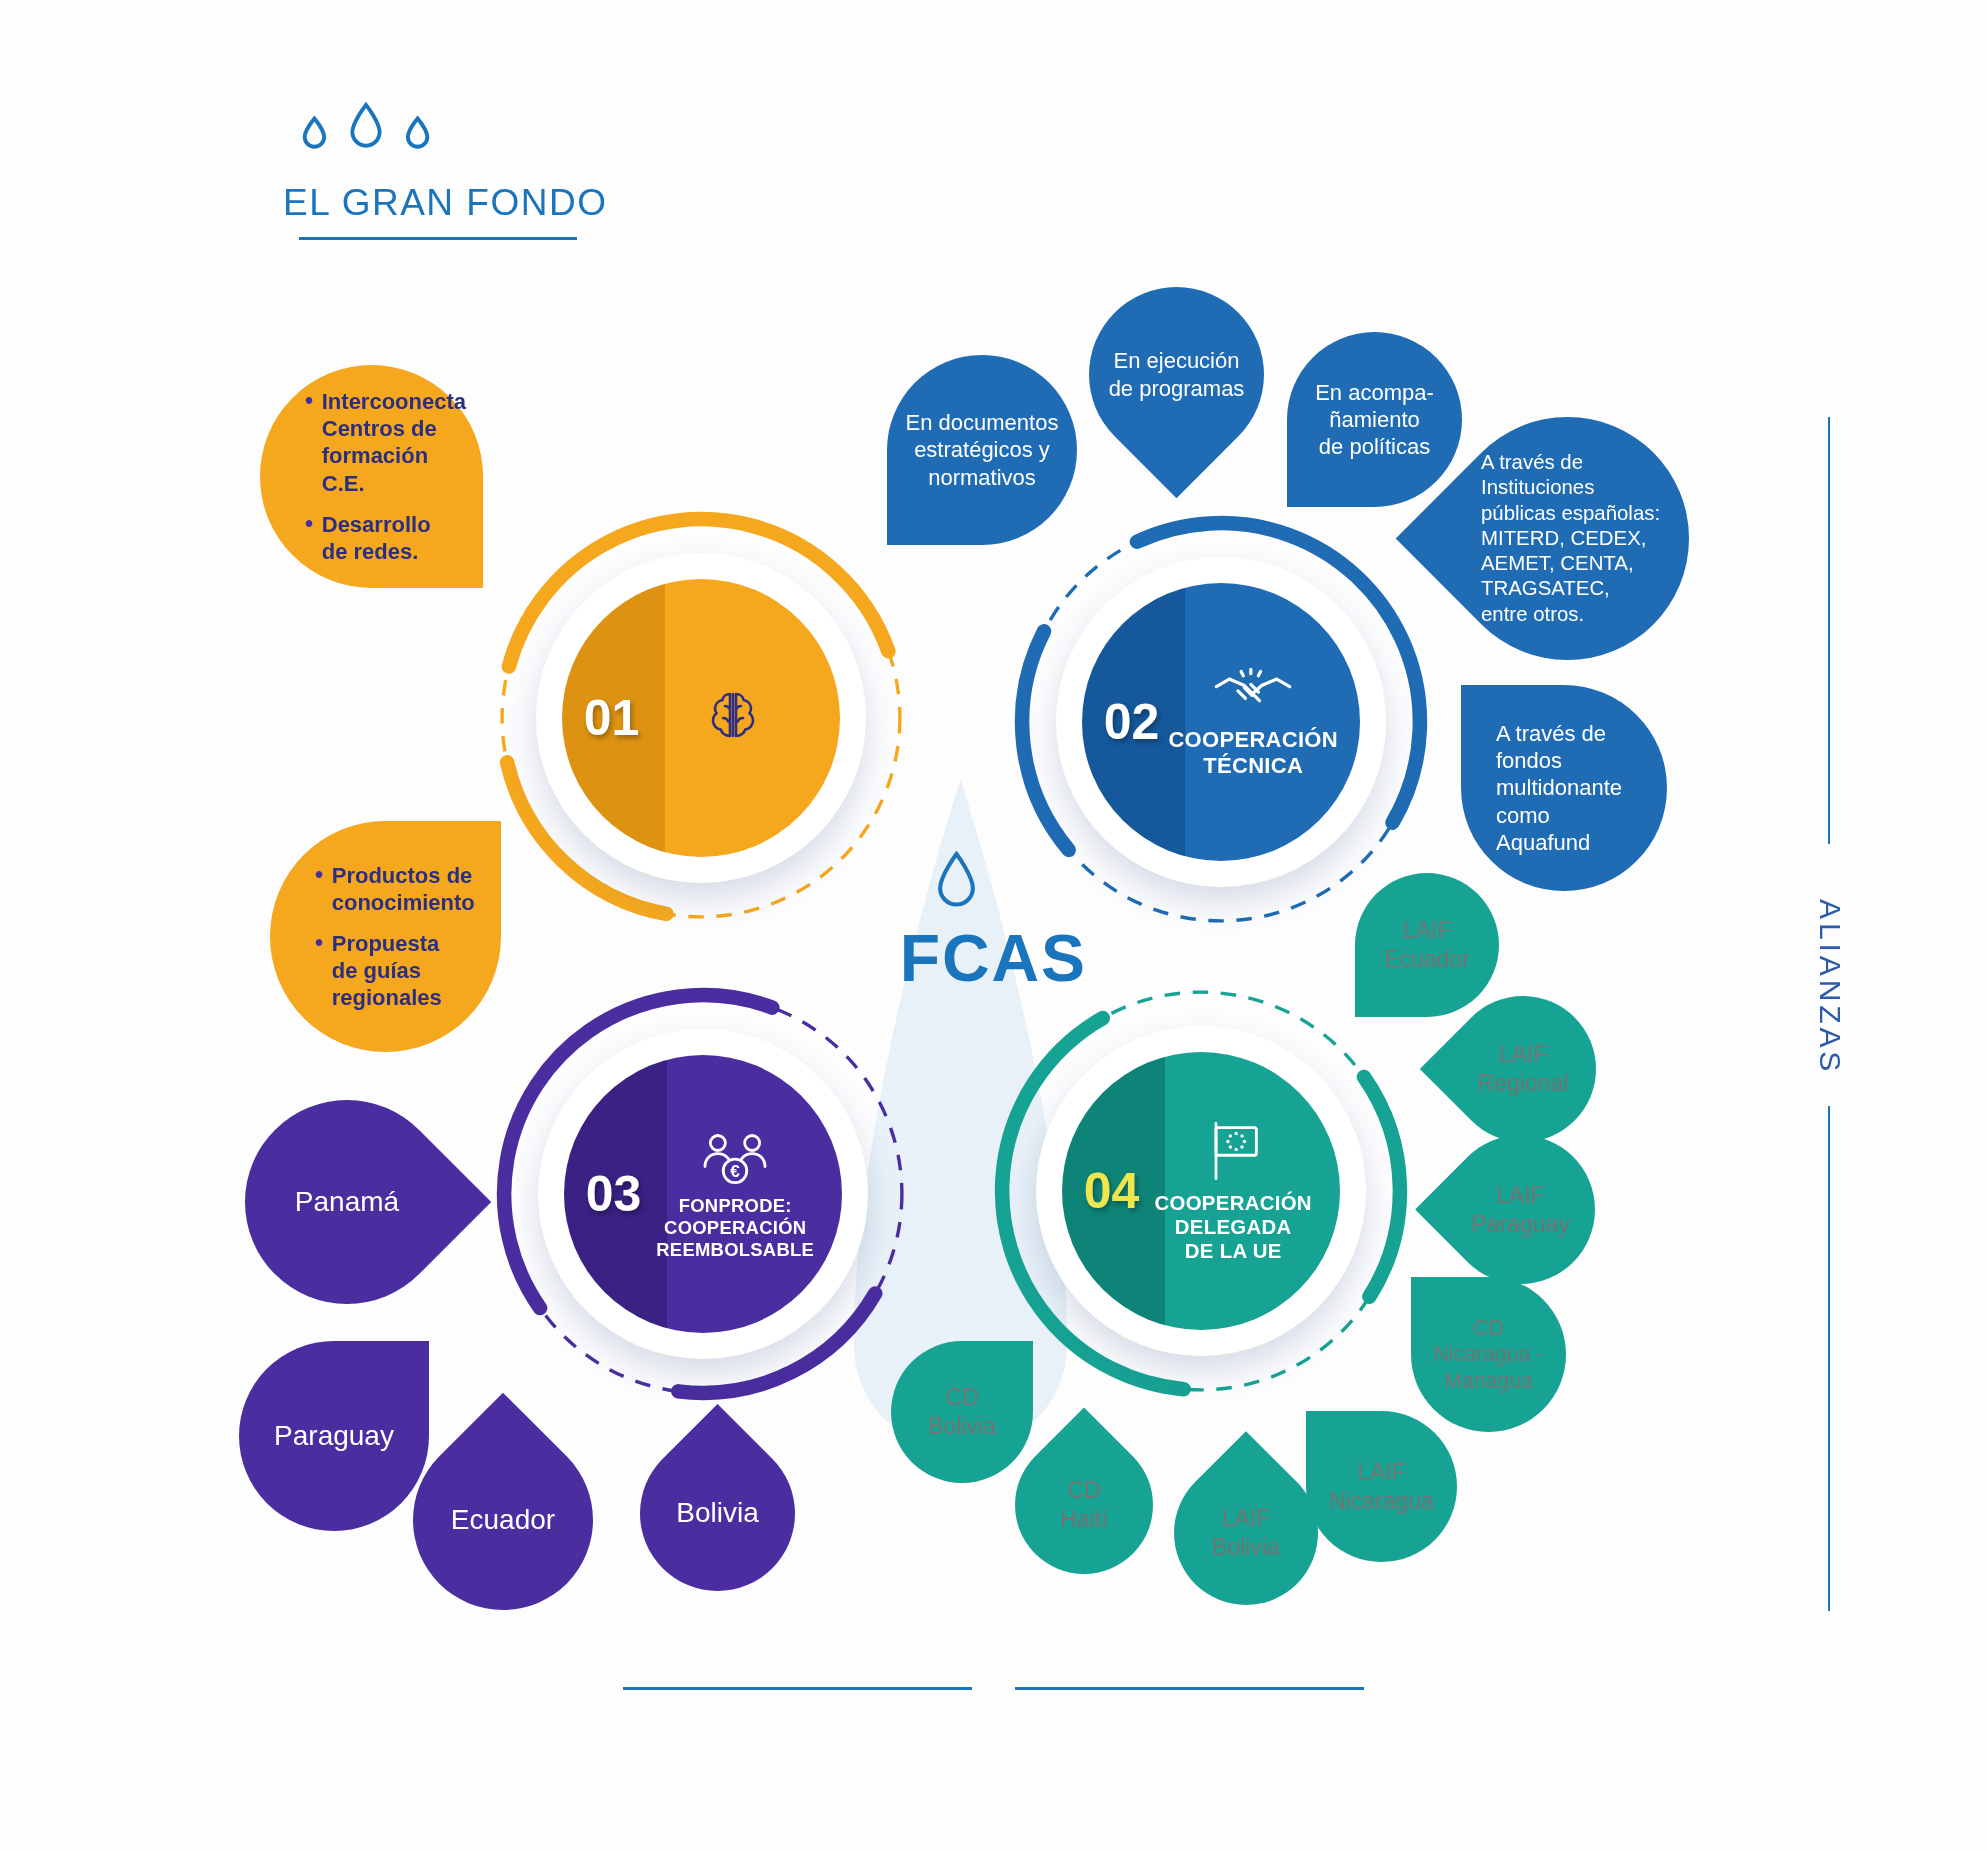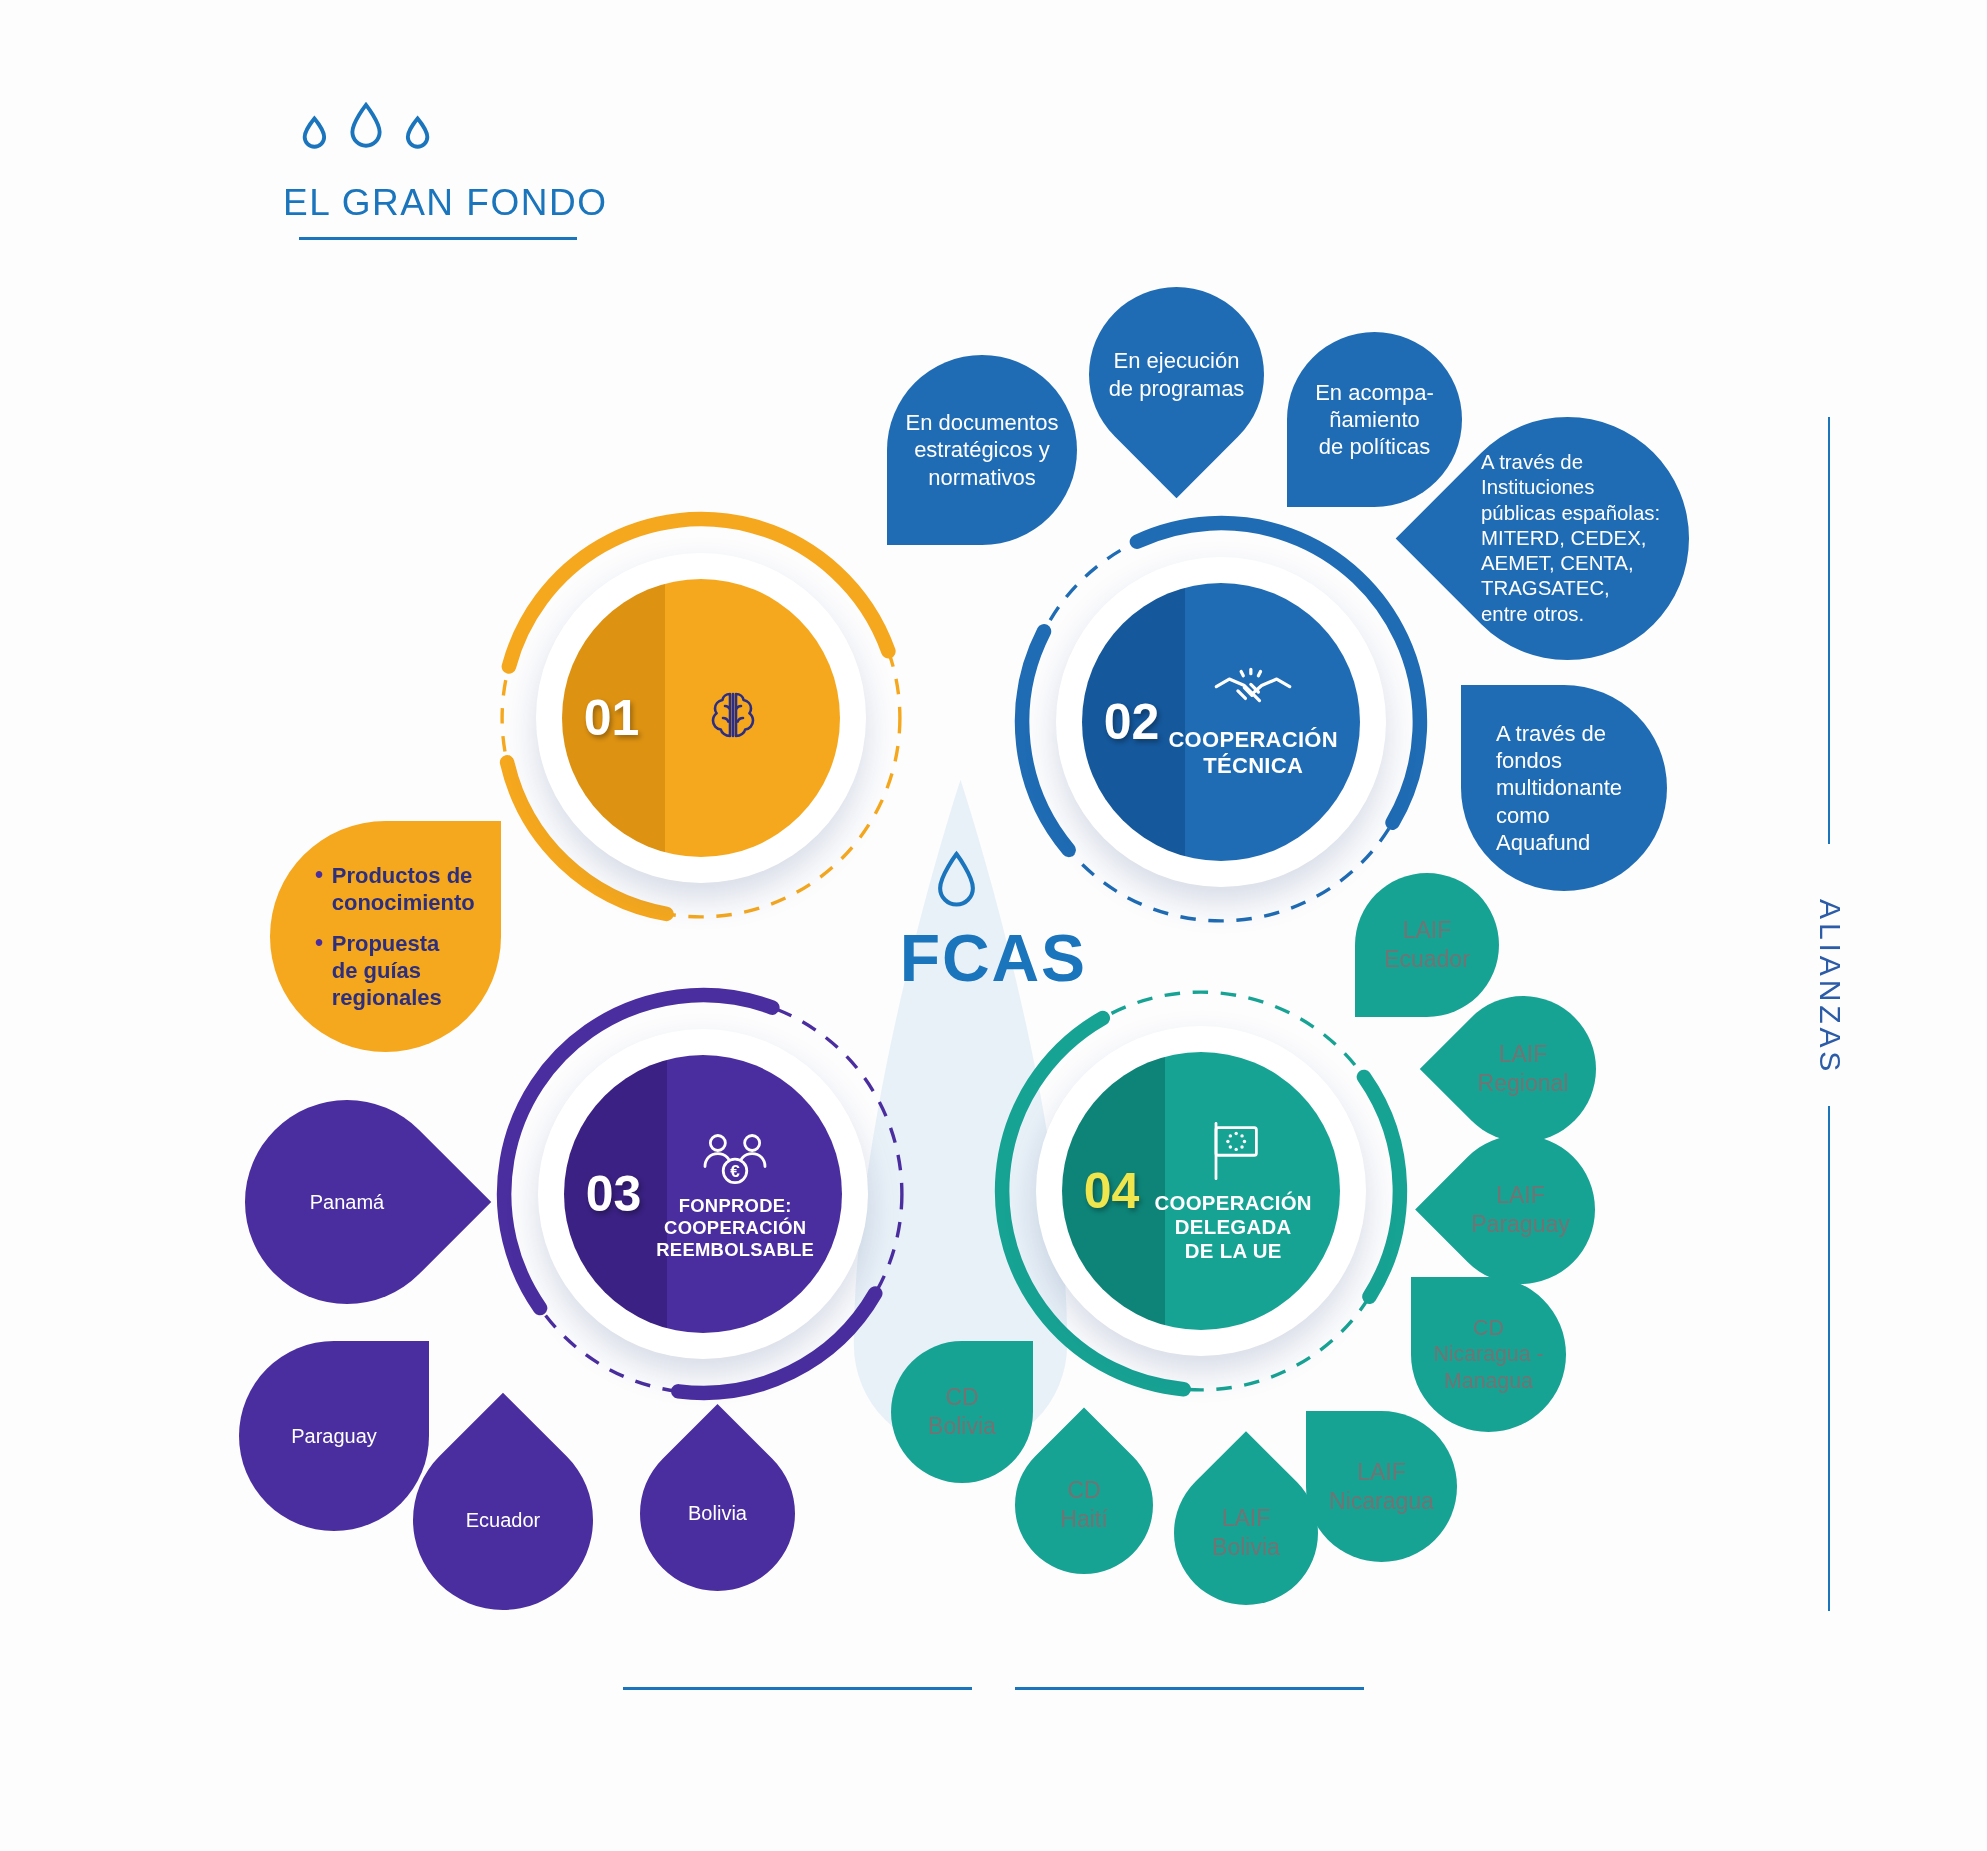--- a/index.html
+++ b/index.html
@@ -72,21 +72,21 @@
 
   .orange .bubble-bg { background:#F5A81E; }
   .blue   .bubble-bg { background:#1F6CB4; }
   .purple .bubble-bg { background:#4A2E9F; }
   .teal   .bubble-bg { background:#17A394; }
 
   .bubble-text { position:absolute; inset:0; display:flex; flex-direction:column; align-items:center; justify-content:center;
                  text-align:center; padding:15.5px; line-height:1.24; }
   .orange .bubble-text { color:#2D2F7E; font-size:22px; font-weight:600; }
   .blue   .bubble-text { color:#ffffff; font-size:22px; font-weight:500; }
-  .purple .bubble-text { color:#ffffff; font-size:20px; font-weight:500; }
+  .purple .bubble-text { color:#ffffff; font-size:28px; font-weight:500; }
   .teal   .bubble-text { color:#737373; font-size:23px; font-weight:500; }
 
   .align-left { align-items:flex-start; text-align:left; padding-left:35px; padding-right:15.5px; }
   .small-text { font-size:20.4px !important; }
 
   .bullets { align-items:flex-start; text-align:left; padding-left:45px; gap:13.6px; justify-content:center; }
   .bullet-item { display:flex; }
   .bullet-item::before { content:"•"; color:#4A2E9F; margin-right:8.7px; font-size:23px; line-height:1.15; }
 </style>
 </head>
@@ -99,20 +99,34 @@
   </svg>
 
   <svg class="abs" style="left:293px;top:97px;" width="146" height="76" viewBox="0 0 150 78" fill="none" stroke="#1B75BC" stroke-width="4">
     <path d="M22 22 C22 22 12 34 12 41 a10 10 0 0 0 20 0 C32 34 22 22 22 22 Z"></path>
     <path d="M75 8 C75 8 61 26 61 36 a14 14 0 0 0 28 0 C89 26 75 8 75 8 Z"></path>
     <path d="M128 22 C128 22 118 34 118 41 a10 10 0 0 0 20 0 C138 34 128 22 128 22 Z"></path>
   </svg>
   <div class="abs brand-title" style="left:283px;top:182px;">EL GRAN FONDO</div>
   <div class="abs brand-underline" style="left:299px;top:237px;width:278px;"></div>
 
+  <div class="bubble orange" style="left:260px;top:365px;width:223px;height:223px;">
+    <div class="bubble-bg pt-br"></div>
+    <div class="bubble-text bullets">
+      <div class="bullet-item">
+          <span class="pre">Intercoonecta
+Centros de
+formación C.E.</span>
+        </div>
+      <div class="bullet-item">
+          <span class="pre">Desarrollo
+de redes.</span>
+        </div>
+    </div>
+  </div>
   <div class="bubble orange" style="left:270px;top:821px;width:231px;height:231px;">
     <div class="bubble-bg pt-tr"></div>
     <div class="bubble-text bullets">
       <div class="bullet-item">
           <span class="pre">Productos de
 conocimiento</span>
         </div>
       <div class="bullet-item">
           <span class="pre">Propuesta
 de guías

